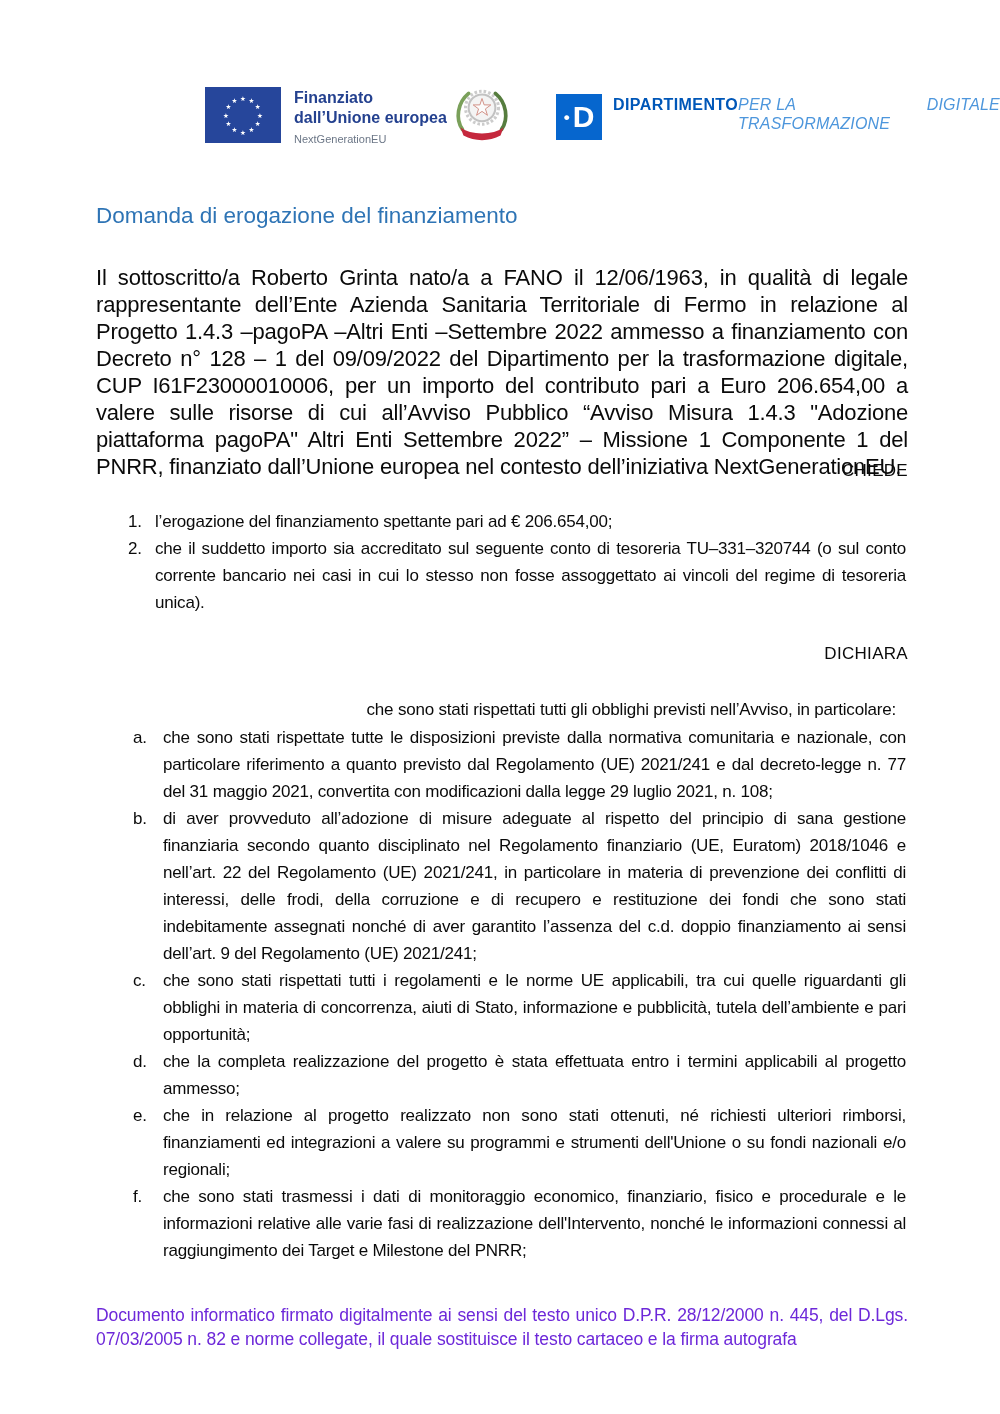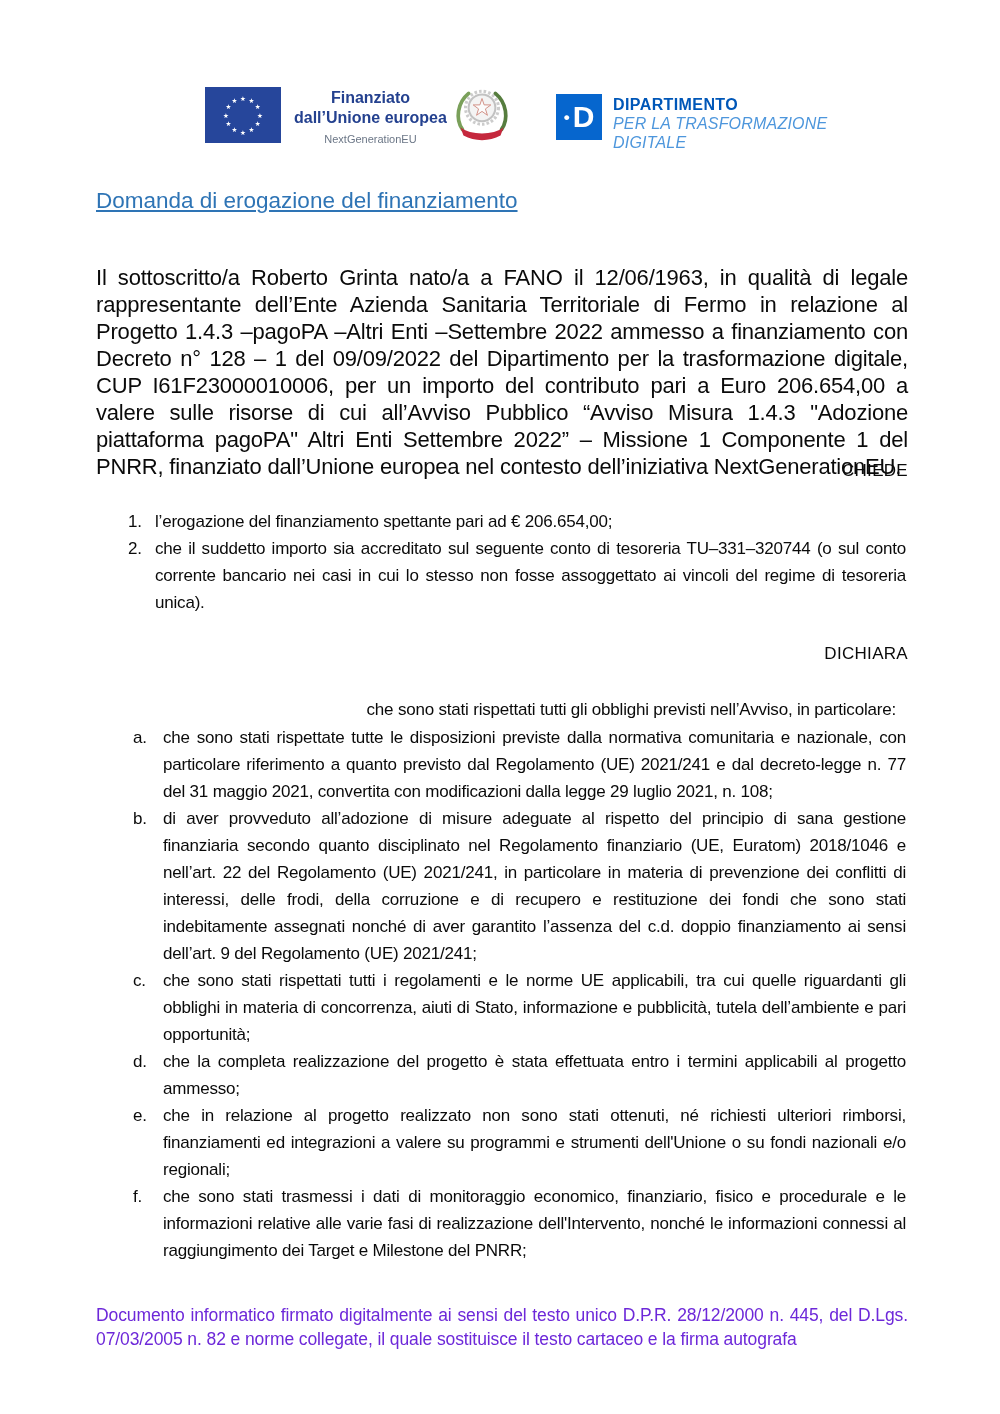--- a/index.html
+++ b/index.html
@@ -7,33 +7,33 @@
     position:relative;
     width:1000px;height:1414px;
     background:#ffffff;
     overflow:hidden;
     font-family:"Liberation Sans","DejaVu Sans",sans-serif;
     color:#0a0a0a;
   }
   
   .eu-logo{position:absolute;left:205px;top:87px;display:flex;gap:13px;}
   .eu-flag{width:76px;height:56px;background:#26469B;flex:0 0 auto;}
-  .eu-text{display:flex;flex-direction:column;justify-content:flex-start;padding-top:1px;align-items:center;}
+  .eu-text{display:flex;flex-direction:column;justify-content:flex-start;padding-top:1px;}
   .eu-l1,.eu-l2{font-weight:bold;color:#24418F;font-size:16px;line-height:20px;}
   .eu-l3{color:#6B7686;font-size:11px;line-height:20px;margin-top:1px;}
   .emblem{position:absolute;left:448px;top:80px;width:68px;height:70px;}
   .dtd-logo{position:absolute;left:556px;top:94px;display:flex;gap:11px;}
   .dtd-badge{width:46px;height:46px;background:#0666CE;display:flex;align-items:center;justify-content:center;flex:0 0 auto;}
   .dtd-dot{color:#fff;font-weight:bold;font-size:17px;margin-right:3px;transform:translateY(1px);}
   .dtd-d{color:#fff;font-weight:bold;font-size:30px;line-height:1;}
-  .dtd-text{display:flex;flex-direction:column;padding-top:1px;}
+  .dtd-text{display:flex;flex-direction:row;padding-top:1px;}
   .dtd-l1{font-weight:bold;color:#0057B8;font-size:16px;line-height:19px;letter-spacing:.4px;}
   .dtd-l2,.dtd-l3{color:#4D96DC;font-size:16px;line-height:19px;letter-spacing:.2px;font-style:italic;}
   
-  .doc-title{position:absolute;left:96px;top:188px;font-size:22.5px;color:#2E74B5;text-decoration:underline;}
+  .doc-title{position:absolute;left:96px;top:203px;font-size:22.5px;color:#2E74B5;}
   .intro{position:absolute;left:96px;top:264px;width:812px;
     text-align:justify;font-size:22px;line-height:27px;letter-spacing:-0.2px;}
   .section-h{position:absolute;left:96px;width:812px;text-align:right;
     font-size:17px;letter-spacing:.3px;}
   #chiede-h{top:461px;}
   #dichiara-h{top:644px;}
   .olist{position:absolute;left:128px;top:508px;width:778px;
     font-size:17px;line-height:27px;letter-spacing:-0.2px;}
   .alist{position:absolute;left:133px;top:724px;width:773px;
     font-size:17px;line-height:27px;letter-spacing:-0.2px;}

